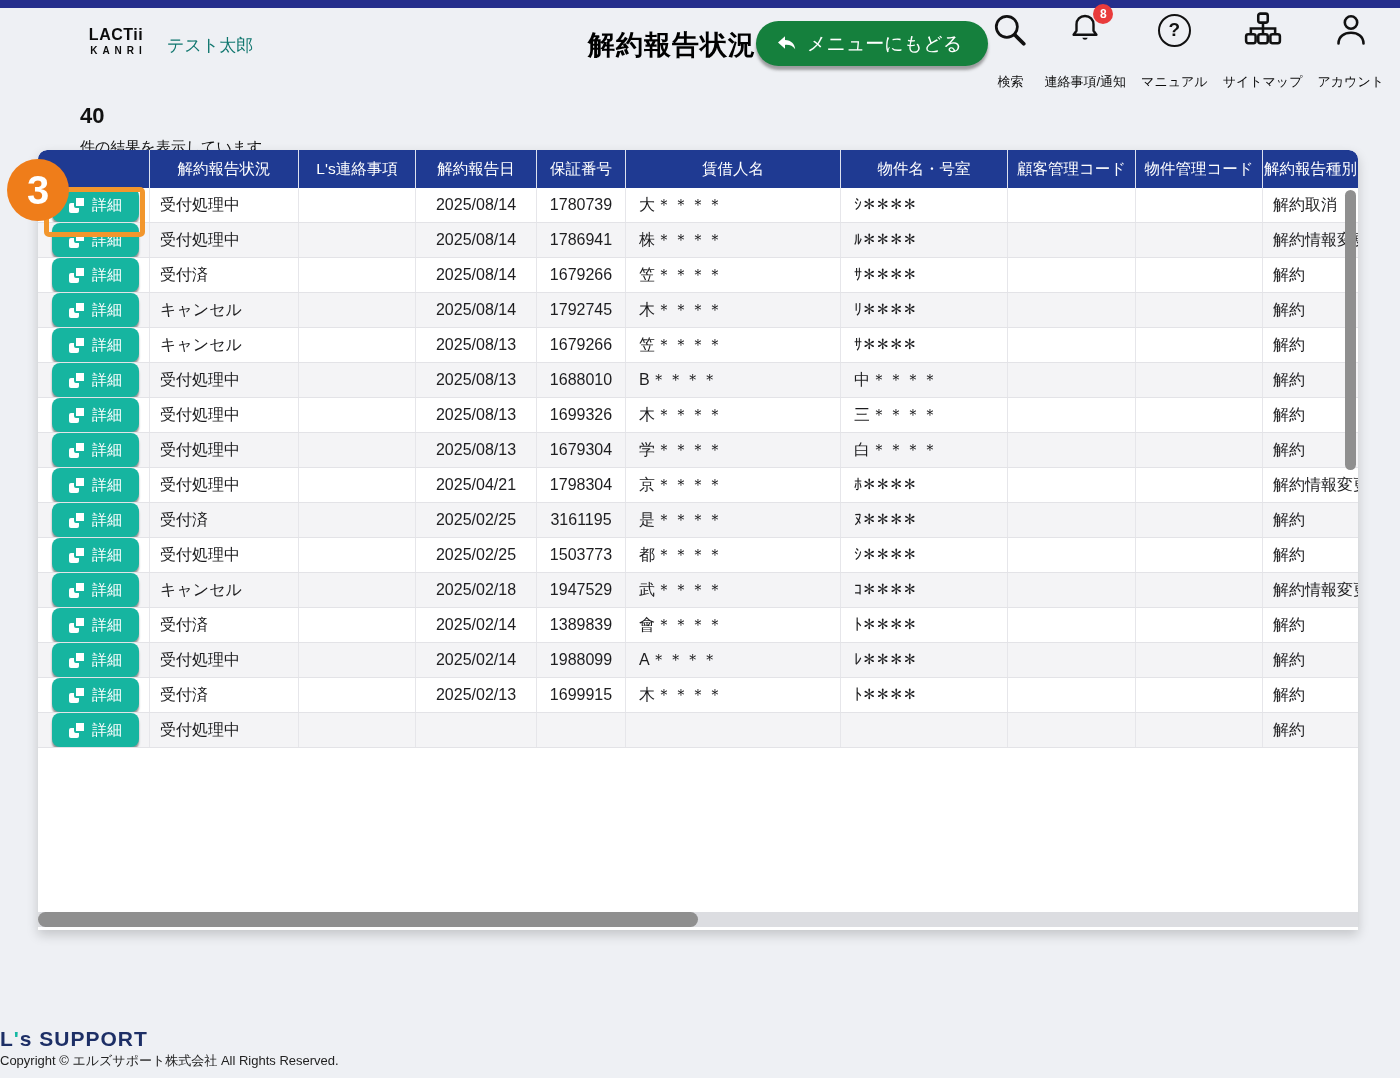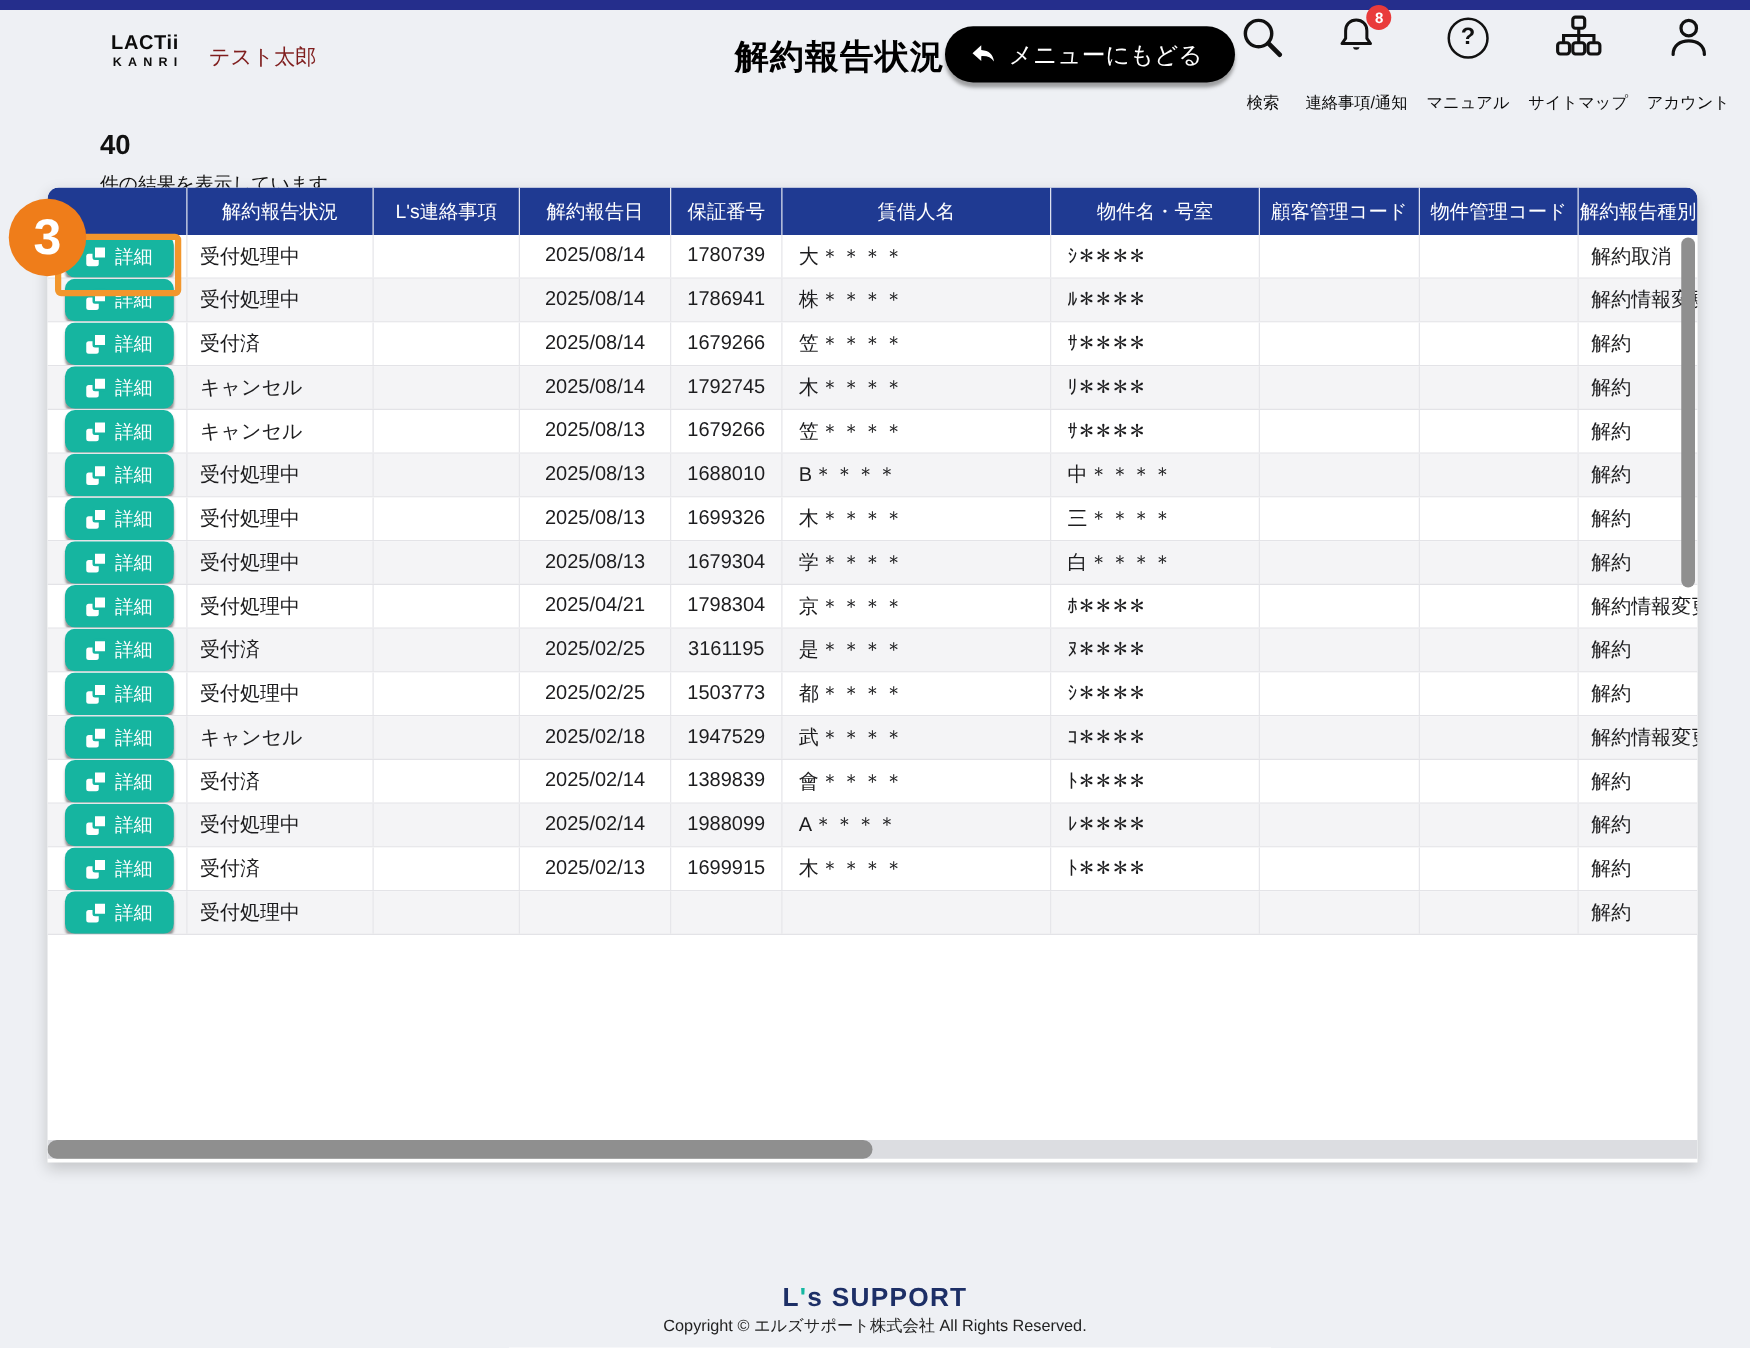--- a/index.html
+++ b/index.html
@@ -11,26 +11,26 @@
     color:#1d1d1f;
     overflow:hidden;
   }
   
   .top-strip { position:absolute; top:0; left:0; width:1400px; height:8px; background:#252e8c; }
 
   
   .logo { position:absolute; left:76px; top:27px; width:80px; text-align:center; cursor:pointer; }
   .logo-top { font-size:16px; font-weight:800; letter-spacing:.5px; color:#0c0c0c; line-height:1; }
   .logo-bottom { font-size:10px; font-weight:700; letter-spacing:5px; color:#0c0c0c; margin-top:2px; padding-left:5px; }
-  .user-name { position:absolute; left:167px; top:34px; font-size:17px; color:#7f1d1d; }
+  .user-name { position:absolute; left:167px; top:34px; font-size:17px; color:#0f766e; }
   .page-title { position:absolute; left:0; top:27px; width:1400px; text-align:center; font-size:27px; font-weight:800; color:#000; letter-spacing:1px; pointer-events:none; }
 
   .back-btn {
     position:absolute; left:756px; top:21px; height:45px; padding:0 26px 0 20px;
-    background:#000000; border:none; border-radius:23px;
+    background:#15803d; border:none; border-radius:23px;
     display:flex; align-items:center; gap:10px;
     color:#fff; font-size:19px; font-family:inherit;
     box-shadow:0 4px 3px rgba(90,90,90,.55); cursor:pointer;
   }
 
   .nav { position:absolute; top:8px; right:16px; display:flex; gap:15px; align-items:flex-start; }
   .nav-item { display:flex; flex-direction:column; align-items:center; cursor:pointer; }
   .nav-icon-box { position:relative; height:44px; display:flex; align-items:center; justify-content:center; }
   .nav-label { font-size:13px; color:#0c0c0c; margin-top:21px; white-space:nowrap; }
   .badge {
@@ -92,21 +92,21 @@
     position:absolute; left:7px; top:159px; width:62px; height:62px; border-radius:50%;
     background:#ef7d1a; color:#fff; font-size:40px; font-weight:800;
     display:flex; align-items:center; justify-content:center; z-index:60; pointer-events:none;
   }
   .annot-rect {
     position:absolute; left:44px; top:187px; width:101px; height:50px;
     border:5px solid #f2962c; border-radius:5px; z-index:55; pointer-events:none;
   }
 
   
-  .footer { position:absolute; left:0; bottom:8px; width:1400px; text-align:center; }
+  .footer { position:absolute; left:0; bottom:8px; width:1400px; text-align:left; }
   .footer-logo { font-size:21px; font-weight:800; letter-spacing:1px; color:#1d2f66; line-height:1.2; }
   .footer-logo .tick { color:#14b8a2; }
   .footer-copy { font-size:13px; color:#222; margin-top:1px; }
 </style>
 </head>
 <body>
 
 <div class="top-strip"></div>
 
 <div class="logo">

